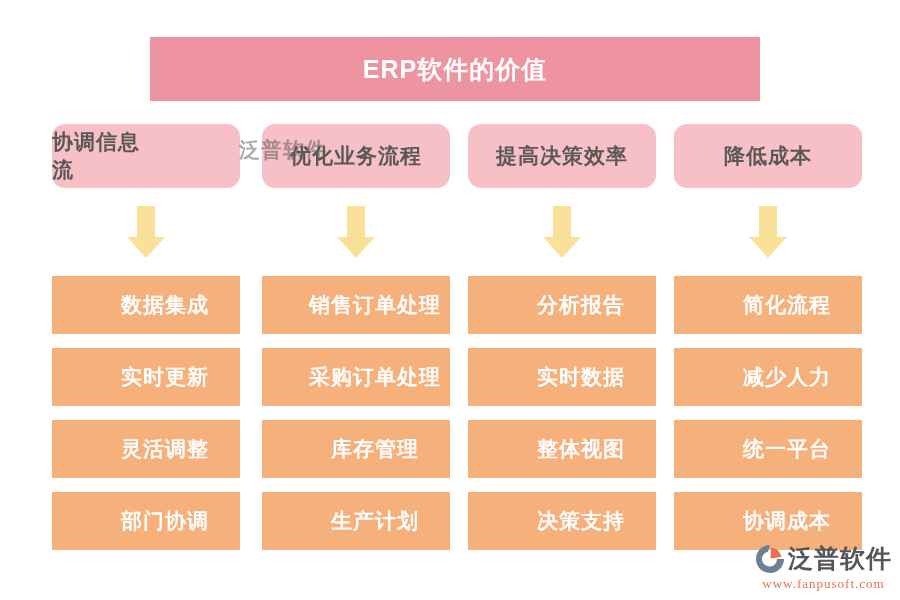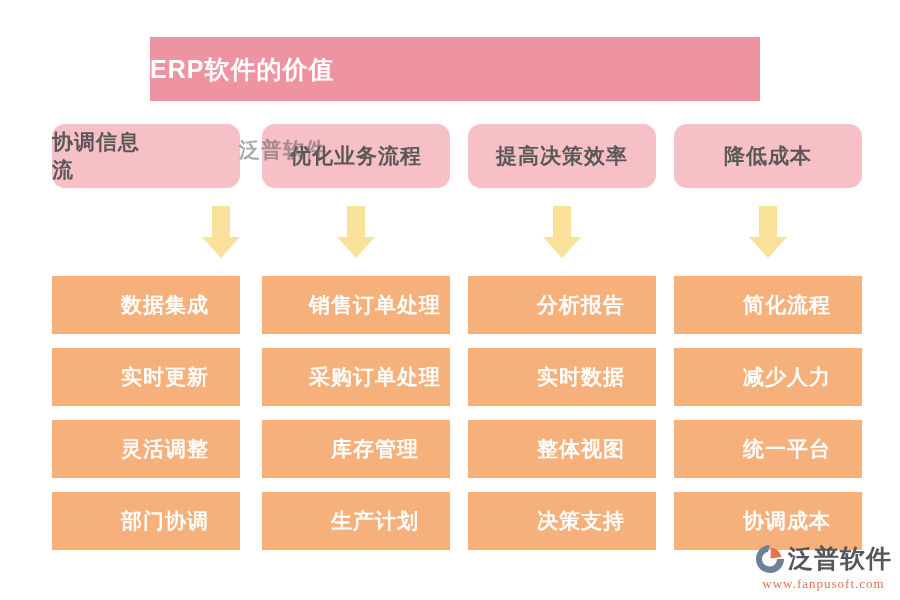--- a/index.html
+++ b/index.html
@@ -9,32 +9,32 @@
     background:#ffffff;
     position:relative;
     overflow:hidden;
   }
   .canvas { position:absolute; inset:0; width:900px; height:600px; }
 
   
   .banner {
     position:absolute; left:150px; top:37px; width:610px; height:64px;
     background:#ee93a0;
-    display:flex; align-items:center; justify-content:flex-start;
+    display:flex; align-items:center; justify-content:center;
   }
   .banner span {
     color:#ffffff; font-size:25px; font-weight:bold; letter-spacing:1px;
   }
 
   
   .column {
     position:absolute; top:124px; width:188px;
     display:flex; flex-direction:column; align-items:center;
   }
-  .col-1 { left:52px;align-items:flex-end; }
+  .col-1 { left:52px; }
   .col-2 { left:262px; }
   .col-3 { left:468px; }
   .col-4 { left:674px; }
 
   .col-header {
     position:relative;
     width:100%; height:64px;
     background:#f6c0c6; border-radius:13px;
     display:flex; align-items:center; justify-content:center;
   }

